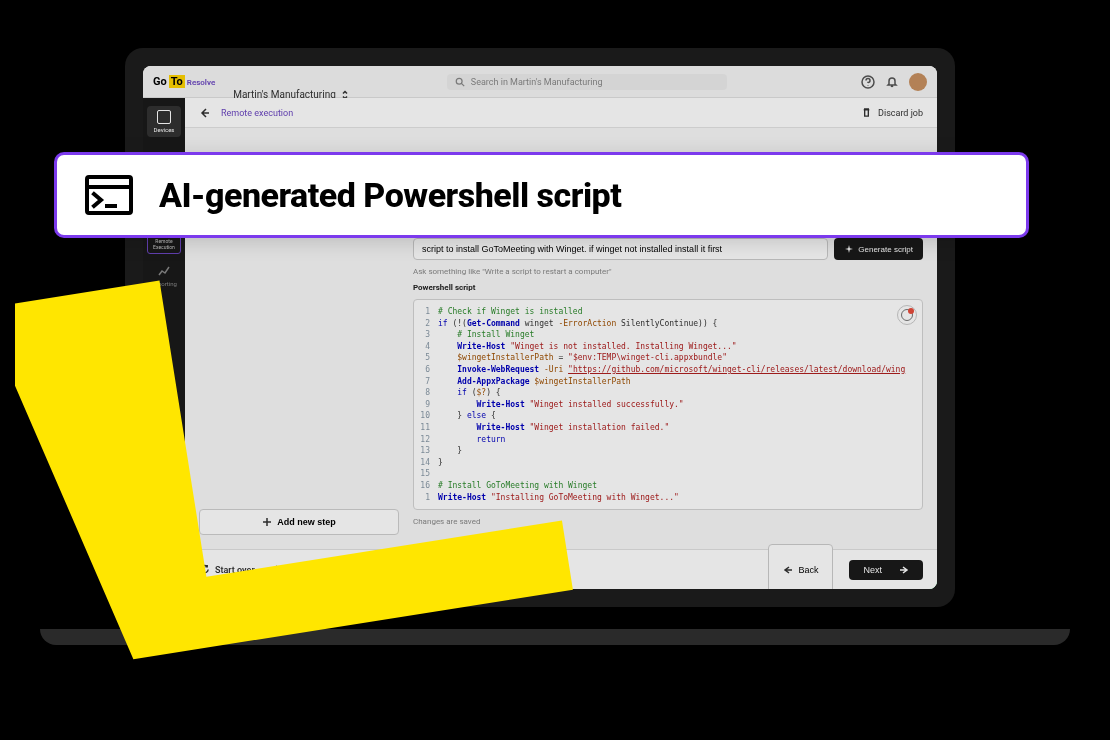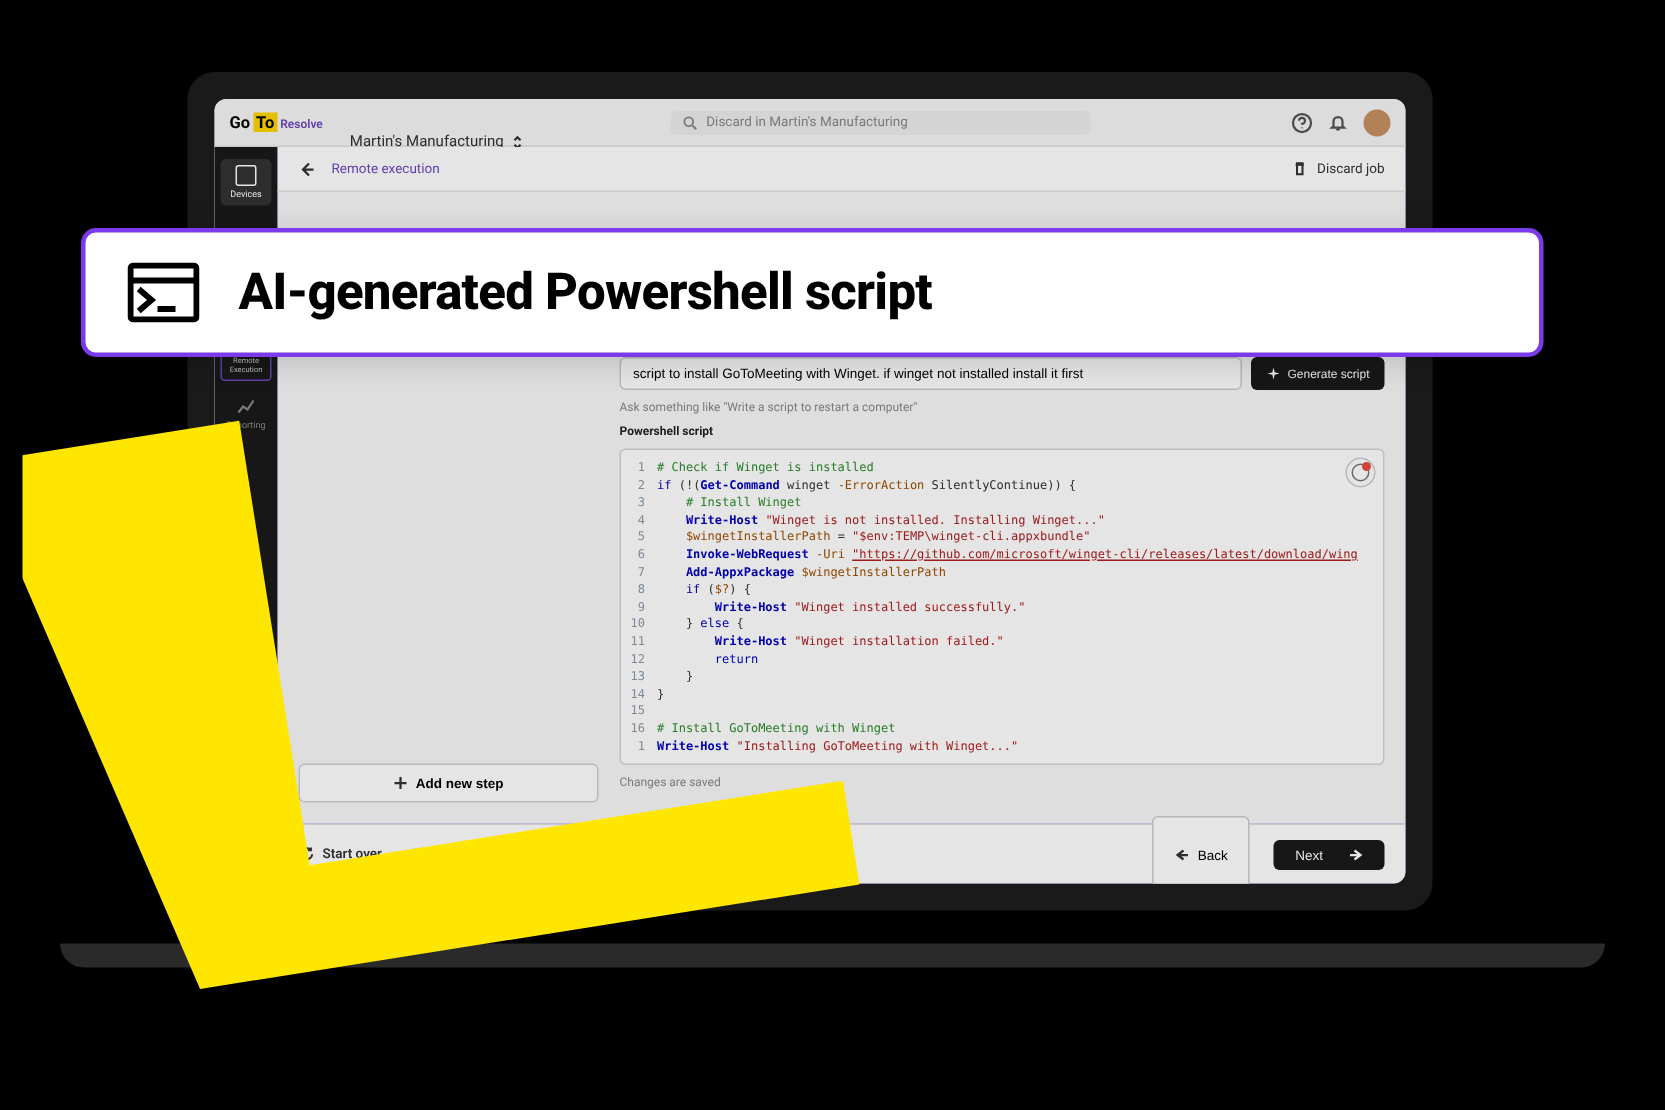--- a/index.html
+++ b/index.html
@@ -15,21 +15,21 @@
     .topbar { height: 32px; background: #f5f5f5; border-bottom: 1px solid #e0e0e0; display: flex; align-items: center; padding: 0 10px; gap: 10px; font-size: 10px; }
     .logo { display: flex; align-items: baseline; gap: 2px; font-weight: bold; }
     .logo-go { font-size: 11px; color: #000; }
     .logo-to { background: #ffd400; padding: 0 2px; font-size: 11px; }
     .logo-resolve { color: #6b46c1; font-size: 8px; font-weight: 600; }
     .org-selector { display: flex; align-items: center; gap: 5px; padding: 2px 8px; color: #333; margin-top: 26px; }
     .search-bar { flex: 1; max-width: 280px; margin-left: 80px; display: flex; align-items: center; gap: 6px; background: #ededed; border-radius: 4px; padding: 3px 8px; color: #888; font-size: 9px; }
     .topbar-right { margin-left: auto; display: flex; align-items: center; gap: 10px; }
     .avatar-circ { width: 18px; height: 18px; border-radius: 50%; background: #c89060; }
     
-    .main-area { flex: 1; display: flex; background: #6d28d9; }
+    .main-area { flex: 1; display: flex; background: #86efac; }
     
     .left-nav { width: 42px; background: #1a1a1a; display: flex; flex-direction: column; align-items: center; padding: 8px 0; gap: 6px; }
     .nav-item { width: 34px; display: flex; flex-direction: column; align-items: center; gap: 2px; padding: 4px 0; color: #888; font-size: 6px; border-radius: 4px; cursor: pointer; }
     .nav-item.active { background: #333; color: #fff; }
     .nav-icon { width: 14px; height: 14px; border: 1px solid currentColor; border-radius: 2px; }
     .nav-item-re { position: relative; }
     .nav-item-re::after { content: ""; position: absolute; inset: 0; border: 1px solid #6b46c1; border-radius: 3px; }
     
     .content { flex: 1; display: flex; flex-direction: column; }
     .breadcrumb-bar { height: 30px; display: flex; align-items: center; justify-content: space-between; padding: 0 14px; border-bottom: 1px solid #e4e4e4; background: #fff; font-size: 9px; }
@@ -102,21 +102,21 @@
         <span>Martin's Manufacturing</span>
         <svg class="icon-svg" width="8" height="10" viewBox="0 0 8 10">
             <path d="M2 3.5 L4 1.5 L6 3.5 M2 6.5 L4 8.5 L6 6.5"></path>
           </svg>
       </div>
       <div class="search-bar">
         <svg class="icon-svg" width="10" height="10" viewBox="0 0 12 12">
             <circle cx="5" cy="5" r="3.5"></circle>
             <path d="M8 8 L11 11"></path>
           </svg>
-        <span>Discard in Martin's Manufacturing</span>
+        <span>Search in Martin's Manufacturing</span>
       </div>
       <div class="topbar-right">
         <svg class="icon-svg" width="14" height="14" viewBox="0 0 14 14" style="color:#555">
             <circle cx="7" cy="7" r="6"></circle>
             <path d="M5 5.5 A2 2 0 1 1 7 7.5 V8 M7 10 L7 10.5"></path>
           </svg>
         <svg class="icon-svg" width="14" height="14" viewBox="0 0 14 14" style="color:#555">
             <path d="M4 9 V6 A3 3 0 0 1 10 6 V9 L11 10 H3 Z M6 11 A1.5 1.5 0 0 0 8 11"></path>
           </svg>
         <div class="avatar-circ"></div>

